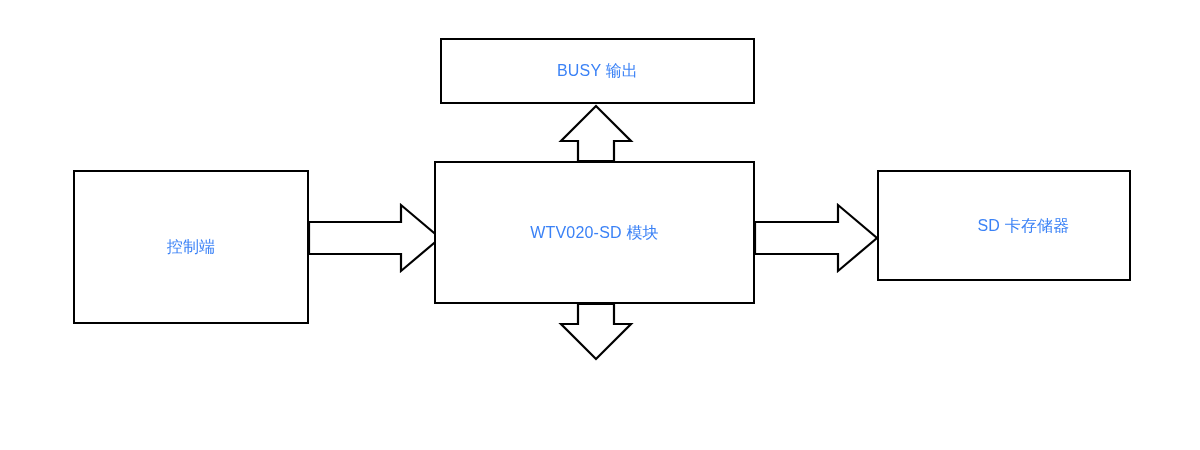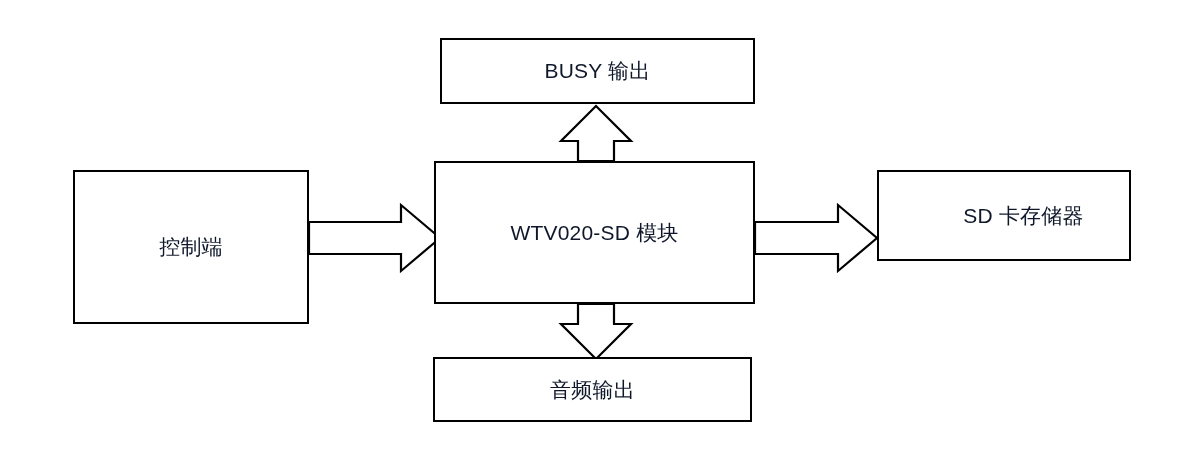--- a/index.html
+++ b/index.html
@@ -18,22 +18,22 @@
   .node {
     position: absolute;
     box-sizing: border-box;
     background: #ffffff;
     border: 2.2px solid #000000;
     display: flex;
     align-items: center;
     justify-content: center;
   }
   .node-label {
-    color: #0f172a;
-    font-size: 21px;
+    color: #3b82f6;
+    font-size: 16px;
     line-height: 1.2;
     letter-spacing: 0.2px;
     white-space: nowrap;
     text-align: center;
     user-select: none;
   }
   .arrow-layer {
     position: absolute;
     left: 0;
     top: 0;
@@ -46,21 +46,21 @@
     stroke: #000000;
     stroke-width: 2.2;
     stroke-linejoin: miter;
     pointer-events: auto;
   }
 
   
   #node-busy      { left: 440px; top: 38px;  width: 315px; height: 66px; }
   #node-control   { left: 73px;  top: 170px; width: 236px; height: 154px; }
   #node-module    { left: 434px; top: 161px; width: 321px; height: 143px; }
-  #node-sdcard    { left: 877px; top: 170px; width: 254px; height: 91px; padding-left: 39px; }
+  #node-sdcard    { left: 877px; top: 170px; width: 254px; height: 111px; padding-left: 39px; }
   #node-audio     { left: 433px; top: 357px; width: 319px; height: 65px; }
 </style>
 </head>
 <body>
 
 <div id="canvas">
 
   <svg class="arrow-layer" viewBox="0 0 1200 450" width="1200" height="450" xmlns="http://www.w3.org/2000/svg">
 
     <polygon class="arrow-shape" points="309,222 401,222 401,205 440,238 401,271 401,254 309,254"></polygon>
@@ -81,17 +81,14 @@
   </div>
 
   <div class="node" id="node-module">
     <span class="node-label">WTV020-SD 模块</span>
   </div>
 
   <div class="node" id="node-sdcard">
     <span class="node-label">SD 卡存储器</span>
   </div>
 
-  <div class="node" id="node-audio">
-    <span class="node-label">音频输出</span>
-  </div>
 
 </div>
 
 </body></html>

